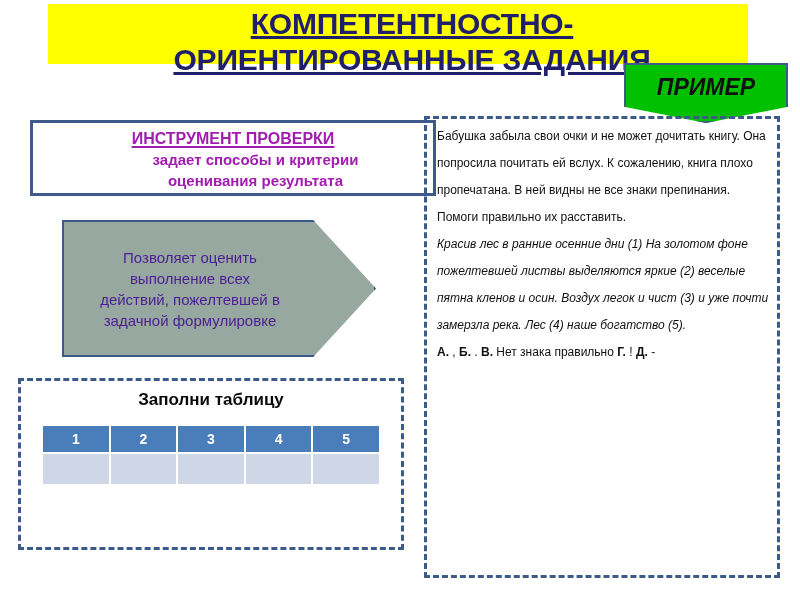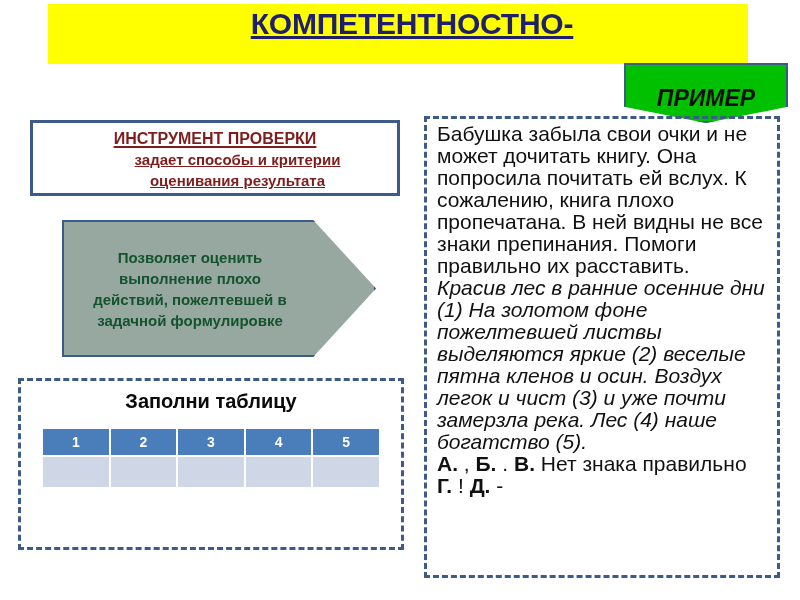--- a/index.html
+++ b/index.html
@@ -60,41 +60,40 @@
     background: #00C000;
     border: 2px solid #3C5A8A;
     box-sizing: border-box;
     -webkit-clip-path: polygon(0% 0%, 100% 0%, 100% 73%, 50% 100%, 0% 73%);
     clip-path: polygon(0% 0%, 100% 0%, 100% 73%, 50% 100%, 0% 73%);
     display: flex;
     align-items: flex-start;
     justify-content: center;
   }
   .example-banner .lbl {
-    margin-top: 20px;
+    margin-top: 9px;
     font-size: 23px;
     font-weight: bold;
     font-style: italic;
     color: #101010;
   }
 
   
   .tool-box {
     position: absolute;
     left: 30px;
     top: 120px;
-    width: 370px;
+    width: 406px;
     height: 76px;
     border: 3px solid #3C5A8A;
     box-sizing: border-box;
     background: #ffffff;
     text-align: center;
-    color: #7f1d1d;
+    color: #a21caf;
     padding-top: 5px;
-    text-decoration: underline;
   }
   .tool-box .head {
     display: inline-block;
     font-size: 16px;
     font-weight: bold;
     text-decoration: underline;
     text-underline-offset: 2px;
     text-decoration-thickness: 2px;
     line-height: 21px;
   }
@@ -118,39 +117,39 @@
     -webkit-clip-path: polygon(0% 0%, 80% 0%, 100% 50%, 80% 100%, 0% 100%);
     clip-path: polygon(0% 0%, 80% 0%, 100% 50%, 80% 100%, 0% 100%);
     display: flex;
     align-items: center;
     justify-content: flex-start;
   }
   .arrow-shape .arrow-text {
     width: 252px;
     text-align: center;
     font-size: 15px;
-    font-weight: bold;
+    font-weight: normal;
     line-height: 21px;
-    color: #14532d;
+    color: #4c1d95;
   }
 
   
   .fill-box {
     position: absolute;
     left: 18px;
     top: 378px;
     width: 386px;
     height: 172px;
     border: 3px dashed #3C5A8A;
     box-sizing: border-box;
     background: #ffffff;
   }
   .fill-title {
     text-align: center;
-    font-size: 20px;
+    font-size: 17px;
     font-weight: bold;
     color: #0A0A0A;
     margin-top: 9px;
   }
   .grid-table {
     margin: 14px auto 0 auto;
     border-collapse: separate;
     border-spacing: 2px;
     width: 340px;
   }
@@ -173,60 +172,61 @@
     left: 424px;
     top: 116px;
     width: 356px;
     height: 462px;
     border: 3px dashed #3C5A8A;
     box-sizing: border-box;
     background: transparent;
     padding: 4px 8px 0 10px;
   }
   .task-text {
-    font-size: 21px;
-    line-height: 22px;
+    font-size: 12px;
+    line-height: 27px;
     color: #111111;
   }
   .task-text .italic {
     font-style: italic;
   }
   .task-text .answers b {
     font-weight: bold;
   }
   .task-text p {
     margin: 0;
   }
 </style>
 </head>
 <body>
 
 <div class="slide">
 
   <div class="title-band"></div>
   <div class="title-text">
     <span class="tl">КОМПЕТЕНТНОСТНО-</span>
+    <span class="tl">ОРИЕНТИРОВАННЫЕ ЗАДАНИЯ</span>
   </div>
 
   <div class="example-banner">
     <span class="lbl">ПРИМЕР</span>
   </div>
 
   <div class="tool-box">
     <div>
       <span class="head">ИНСТРУМЕНТ ПРОВЕРКИ</span>
     </div>
     <div class="sub">задает способы и критерии</div>
     <div class="sub">оценивания результата</div>
   </div>
 
   <div class="arrow-shape">
     <div class="arrow-text">
       <div>Позволяет оценить</div>
-      <div>выполнение плохо</div>
+      <div>выполнение всех</div>
       <div>действий, пожелтевшей в</div>
       <div>задачной формулировке</div>
     </div>
   </div>
 
   <div class="fill-box">
     <div class="fill-title">Заполни таблицу</div>
     <table class="grid-table">
       <thead>
         <tr>

